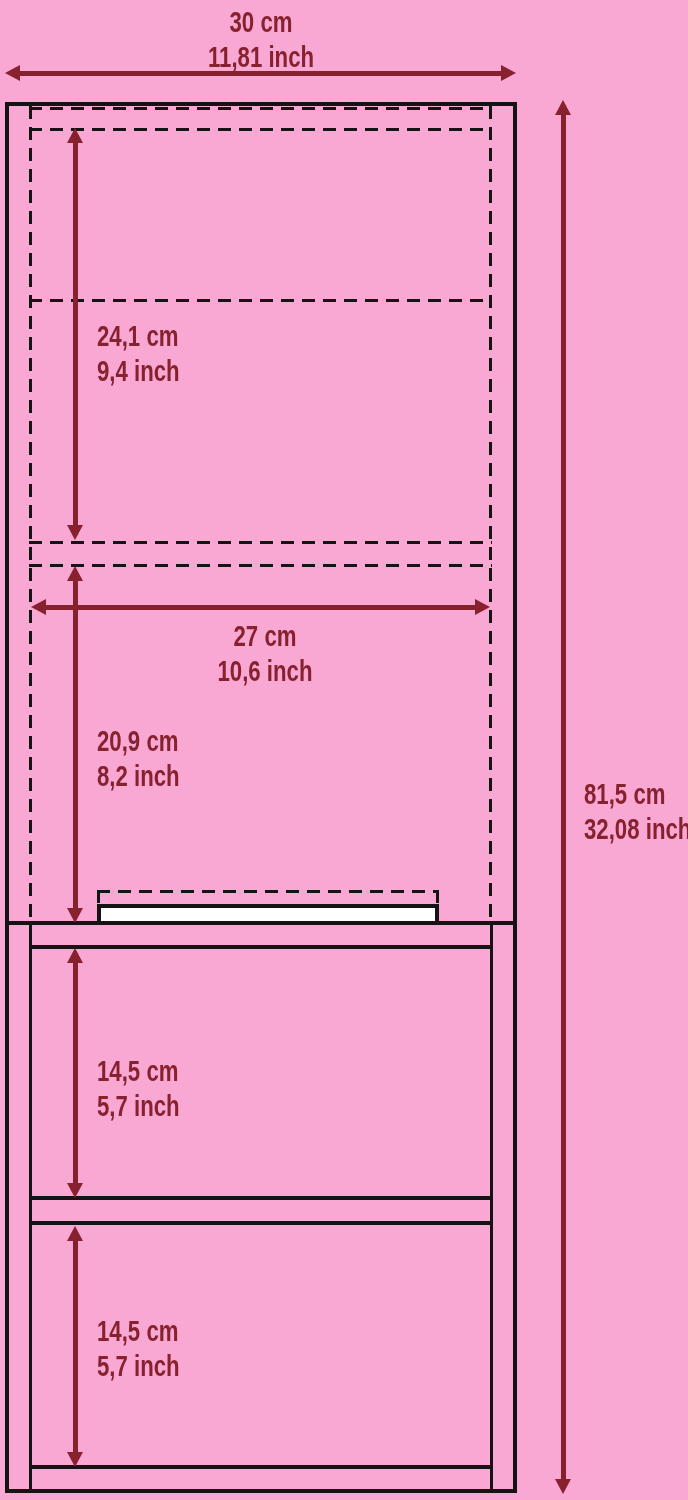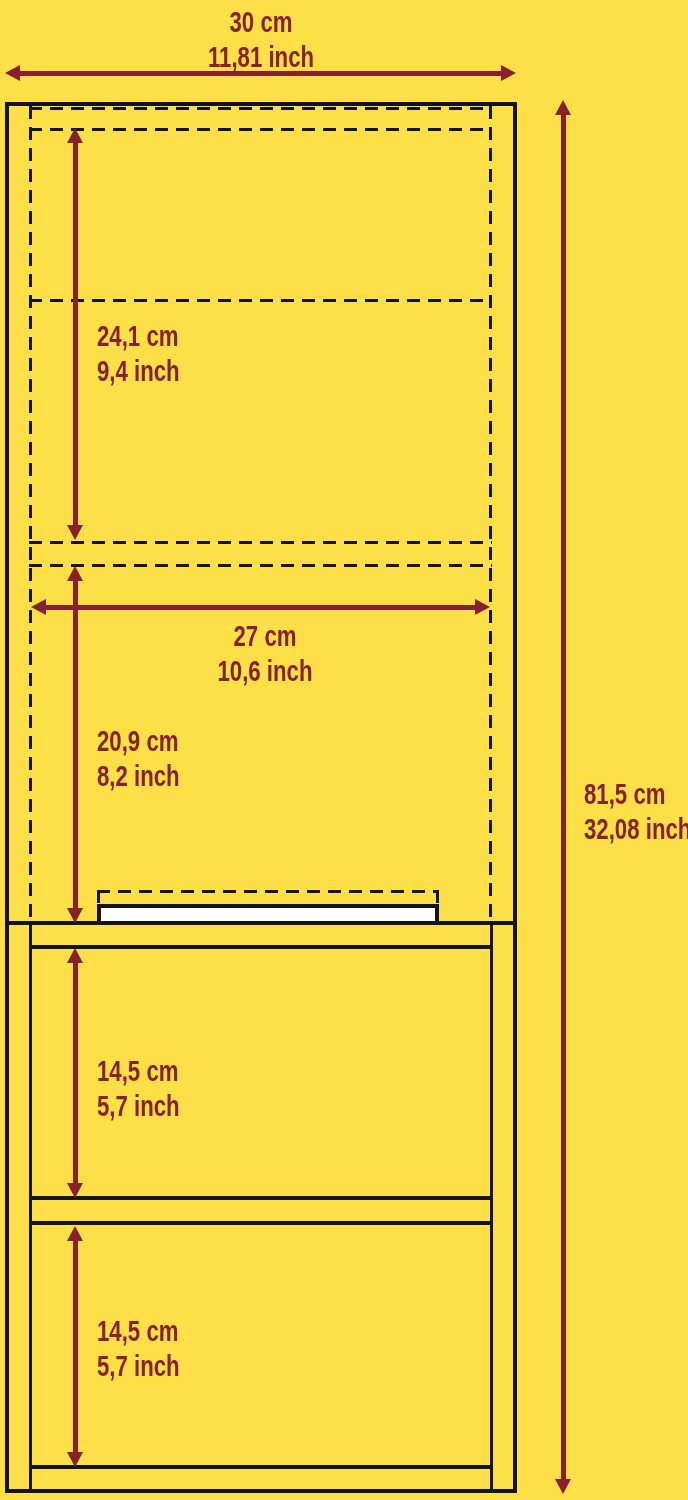--- a/index.html
+++ b/index.html
@@ -3,21 +3,21 @@
 <meta charset="utf-8">
 <style>
   :root{
     --maroon:#87212e;
     --line:#141414;
   }
   html,body{margin:0;padding:0;background:#fff;}
   #canvas{
     position:relative;
     width:688px;height:1500px;
-    background:#fde047;
+    background:#f9a8d4;
     overflow:hidden;
     font-family:"Liberation Sans",sans-serif;
   }
   
   .box{position:absolute;border:4px solid var(--line);box-sizing:border-box;background:transparent;}
   
   .sline-h{position:absolute;height:4px;background:var(--line);}
   .sline-v{position:absolute;width:4px;background:var(--line);}
   
   .dash-h{position:absolute;height:3px;background:repeating-linear-gradient(90deg,var(--line) 0 13px,transparent 13px 21px);}

